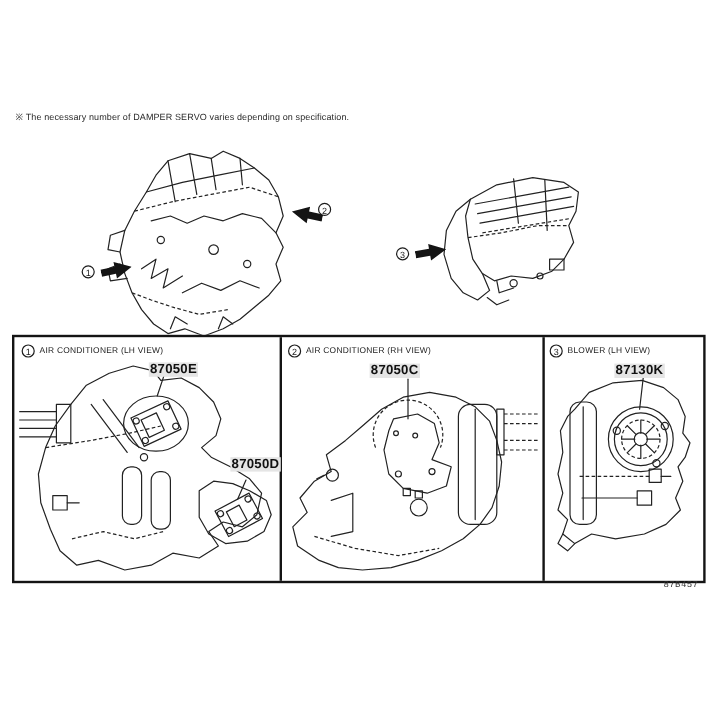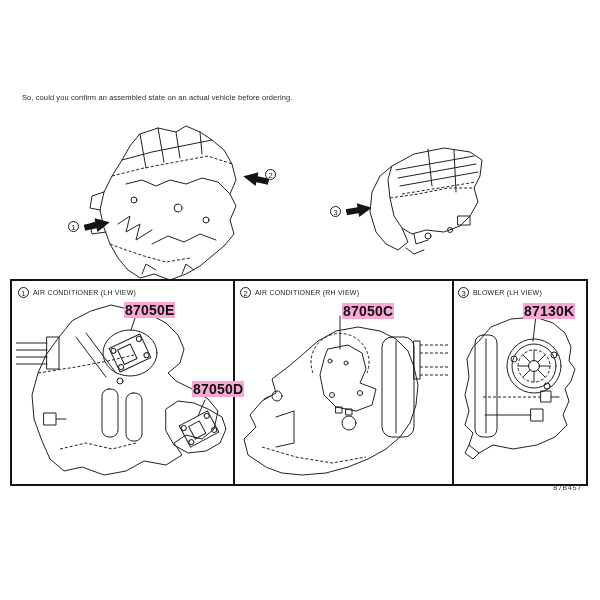--- a/index.html
+++ b/index.html
@@ -23,34 +23,34 @@
   .badge-abs{position:absolute;}
   
   .detail-box{
     left:10px;top:279px;width:578px;height:207px;
     border:2px solid #141414;box-sizing:border-box;background:#fff;
   }
   .vdiv{position:absolute;top:0;width:2px;height:100%;background:#141414;}
   .panel-header{position:absolute;top:6px;display:flex;align-items:center;gap:4px;}
   .panel-title{font-size:7px;letter-spacing:.2px;white-space:nowrap;color:#222;}
   .part-label{
-    position:absolute;font-size:14px;font-weight:700;letter-spacing:.2px;
-    color:#111;white-space:nowrap;background:#f9a8d4;padding:0 1px;
+    position:absolute;font-size:11px;font-weight:700;letter-spacing:.2px;
+    color:#111;white-space:nowrap;background:#e5e5e5;padding:0 1px;
   }
   .fig-code{left:553px;top:484px;font-size:7.5px;letter-spacing:.3px;color:#333;font-family:Liberation Mono, monospace;}
   svg{display:block;}
   .ln{fill:none;stroke:#222;stroke-width:1;stroke-linejoin:round;stroke-linecap:round;}
   .lnd{fill:none;stroke:#222;stroke-width:1;stroke-dasharray:3 2;stroke-linejoin:round;}
   .lnf{fill:#141414;stroke:none;}
 </style>
 </head>
 <body>
 
 <div class="abs note">
-  <div class="l2">So, could you confirm an assembled state on an actual vehicle before ordering.</div>
+  <div>※ The necessary number of DAMPER SERVO varies depending on specification.</div>
 </div>
 
 <svg class="abs" style="left:82px;top:124px;" width="165" height="158" viewBox="0 0 165 158">
   <path class="ln" d="M58,10 76,4 94,8 104,2 118,8 130,16 142,26 150,40 154,56 148,70 154,82 148,96 152,110 142,122 130,132 118,142 104,150 88,156 72,150 58,154 46,146 36,134 28,120 22,104 18,86 22,68 30,52 40,36 48,22 Z"></path>
   <polyline class="ln" points="40,36 70,28 100,22 130,16"></polyline>
   <polyline class="lnd" points="30,52 62,44 94,38 126,32 150,40"></polyline>
   <polyline class="ln" points="58,10 64,44"></polyline>
   <polyline class="ln" points="76,4 82,38"></polyline>
   <polyline class="ln" points="94,8 98,34"></polyline>
   <polyline class="ln" points="118,8 120,30"></polyline>
@@ -218,17 +218,17 @@
     <rect class="ln" x="86" y="94" width="10" height="11"></rect>
     <line class="ln" x1="96" y1="100" x2="104" y2="100"></line>
     <line class="ln" x1="30" y1="118" x2="76" y2="118"></line>
     <rect class="ln" x="76" y="112" width="12" height="12"></rect>
     <polyline class="ln" points="14,148 10,156 18,162 24,156"></polyline>
     <line class="ln" x1="81" y1="18" x2="78" y2="44"></line>
   </svg>
 
   <span class="part-label" style="left:112px;top:21px;">87050E</span>
   <span class="part-label" style="left:180px;top:100px;">87050D</span>
-  <span class="part-label" style="left:330px;top:22px;">87050C</span>
-  <span class="part-label" style="left:511px;top:22px;">87130K</span>
+  <span class="part-label" style="left:296px;top:22px;">87050C</span>
+  <span class="part-label" style="left:500px;top:22px;">87130K</span>
 </div>
 
 <div class="abs fig-code">87B457</div>
 
 </body></html>

